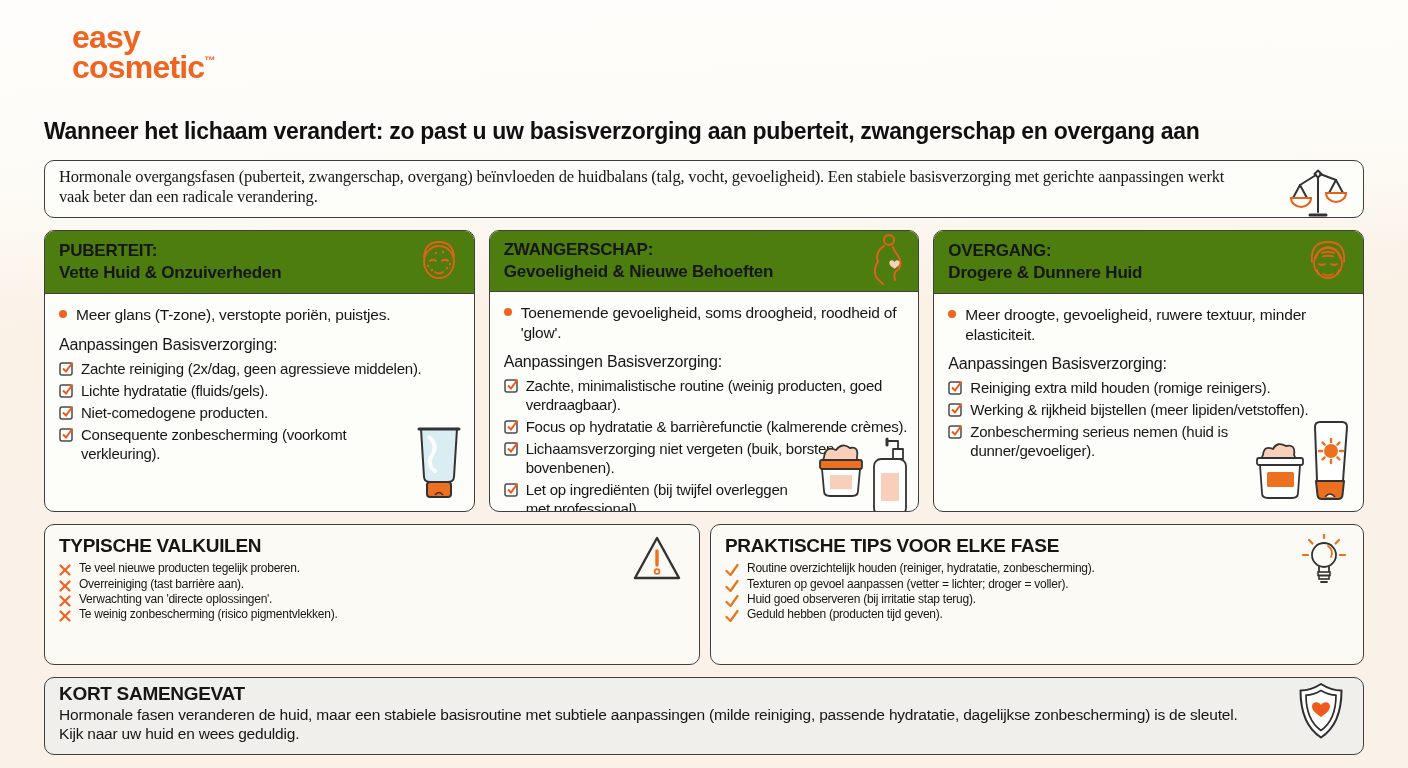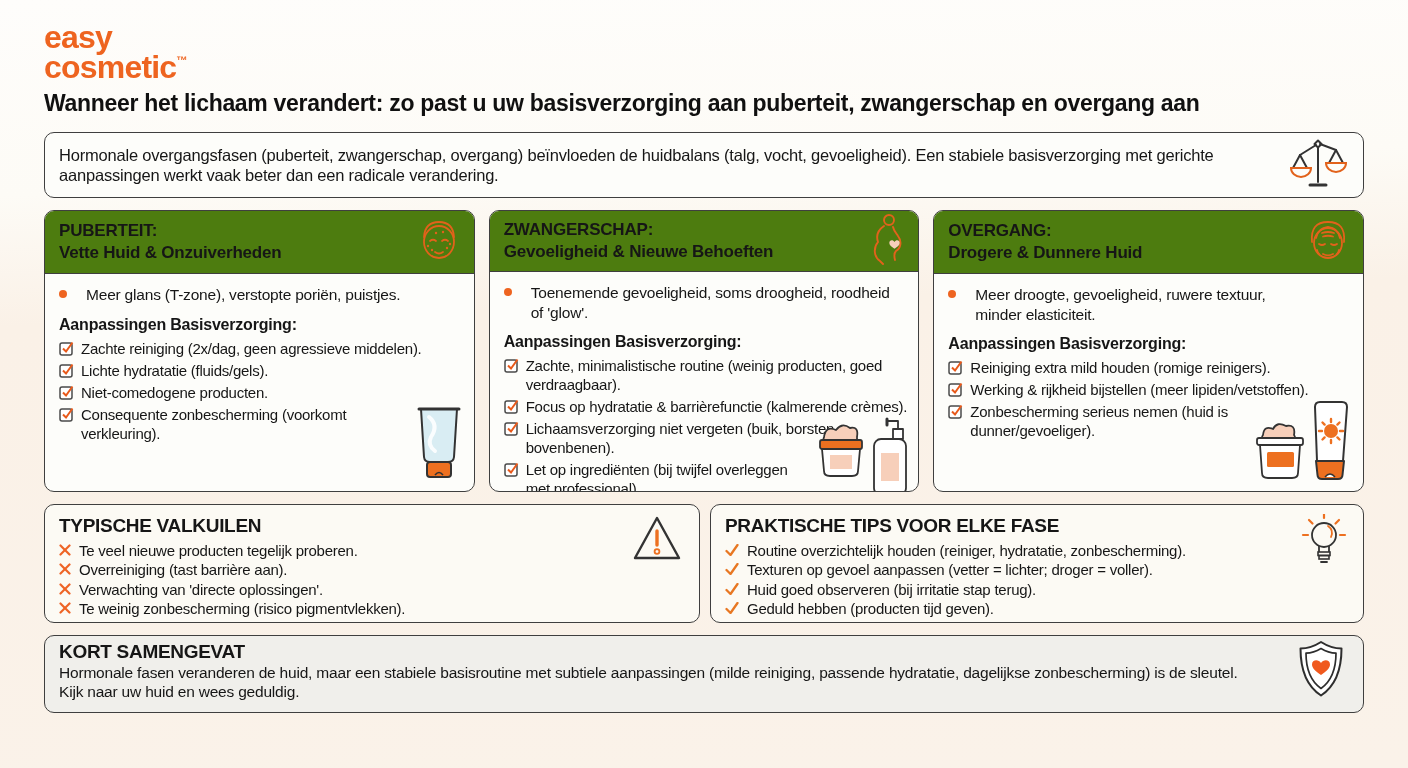--- a/index.html
+++ b/index.html
@@ -8,68 +8,69 @@
     font-family: "Liberation Sans", "DejaVu Sans", sans-serif;
     color: #161616;
   }
   .page {
     position: relative;
     width: 1408px; height: 768px;
     background: linear-gradient(178deg, #fefdfb 0%, #fdfbf6 24%, #faf1e7 40%, #faf2e9 100%);
     padding: 22px 44px 0 44px;
   }
   
-  .logo { line-height: 0.94; letter-spacing: -0.8px; }
+  .logo { line-height: 0.94; letter-spacing: -0.8px; margin-left: 28px; }
   .logo .lg-line { font-size: 32px; font-weight: bold; color: #ee6420; display: block; }
   .logo .tm { font-size: 11px; font-weight: bold; color: #ee6420; vertical-align: 14px; letter-spacing: 0; }
   
   .main-title {
-    margin-top: 8px;
+    margin-top: 36px;
     font-size: 23px; font-weight: bold; letter-spacing: -0.3px; color: #101010;
   }
   
   .box {
     border: 1.6px solid #3f3f3f;
     border-radius: 10px;
     background: #fdfdfa;
   }
   
   .intro-box {
-    margin-top: 15px; height: 66px;
-    display: flex; align-items: center;
+    margin-top: 15px; height: 58px;
+    display: flex; 
     padding: 6px 16px 6px 14px;
+    font-family: Liberation Serif, serif;
   }
   .intro-text { font-size: 16.5px; line-height: 1.22; max-width: 1175px; letter-spacing: -0.2px; }
   .intro-icon { margin-left: auto; flex: none; }
   
   .cards-row { margin-top: 12px; display: flex; gap: 14px; height: 282px; }
   .phase-card { flex: 1; overflow: hidden; display: flex; flex-direction: column; background: #fdfdfa; }
   .card-header {
     background: #4d7c0f;
     border-bottom: 1.6px solid #3f3f3f;
     min-height: 61px;
     display: flex; align-items: center;
     padding: 6px 12px 6px 14px;
   }
   .card-title { font-size: 17px; font-weight: bold; line-height: 1.28; letter-spacing: -0.2px; }
   .card-title span { display: block; }
   .card-icon { margin-left: auto; flex: none; }
   .card-body { position: relative; flex: 1; padding: 11px 10px 6px 14px; }
-  .symptom-row { display: flex; gap: 19px; font-size: 15.5px; line-height: 1.25; letter-spacing: -0.2px; padding-right: 4px; }
+  .symptom-row { display: flex; gap: 9px; font-size: 15.5px; line-height: 1.25; letter-spacing: -0.2px; padding-right: 4px; }
   .dot { width: 8px; height: 8px; border-radius: 50%; background: #ee6420; margin-top: 5px; flex: none; }
-  .adjust-title { font-size: 16px; font-weight: bold; margin-top: 11px; margin-bottom: 5px; letter-spacing: -0.2px; }
+  .adjust-title { font-size: 16px; font-weight: normal; margin-top: 11px; margin-bottom: 5px; letter-spacing: -0.2px; }
   .check-item { display: flex; gap: 7px; font-size: 15px; line-height: 1.27; margin-bottom: 3px; letter-spacing: -0.25px; }
   .check-item .cbx { flex: none; margin-top: 2px; }
   .product-icon { position: absolute; right: 10px; bottom: 6px; }
   
-  .row2 { margin-top: 12px; display: flex; gap: 10px; height: 119px; }
+  .row2 { margin-top: 12px; display: flex; gap: 10px; height: 141px; }
   .pitfalls-box { width: 656px; position: relative; padding: 10px 14px; background: #fcfaf4; }
   .tips-box { flex: 1; position: relative; padding: 10px 14px; background: #fcfaf4; }
   .box-title { font-size: 19px; font-weight: bold; letter-spacing: -0.3px; margin-bottom: 4px; }
-  .mark-item { display: flex; gap: 8px; font-size: 15px; line-height: 1.28; letter-spacing: -0.25px; }
+  .mark-item { display: flex; gap: 8px; font-size: 12px; line-height: 1.28; letter-spacing: -0.25px; }
   .mark-item .mk { flex: none; margin-top: 3px; }
   .corner-icon { position: absolute; top: 9px; right: 16px; }
   
   .summary-box {
     margin-top: 12px; height: 78px;
     background: #f0efeb;
     display: flex; align-items: center;
     padding: 6px 16px 12px 14px;
   }
   .summary-text-col { max-width: 1205px; }

